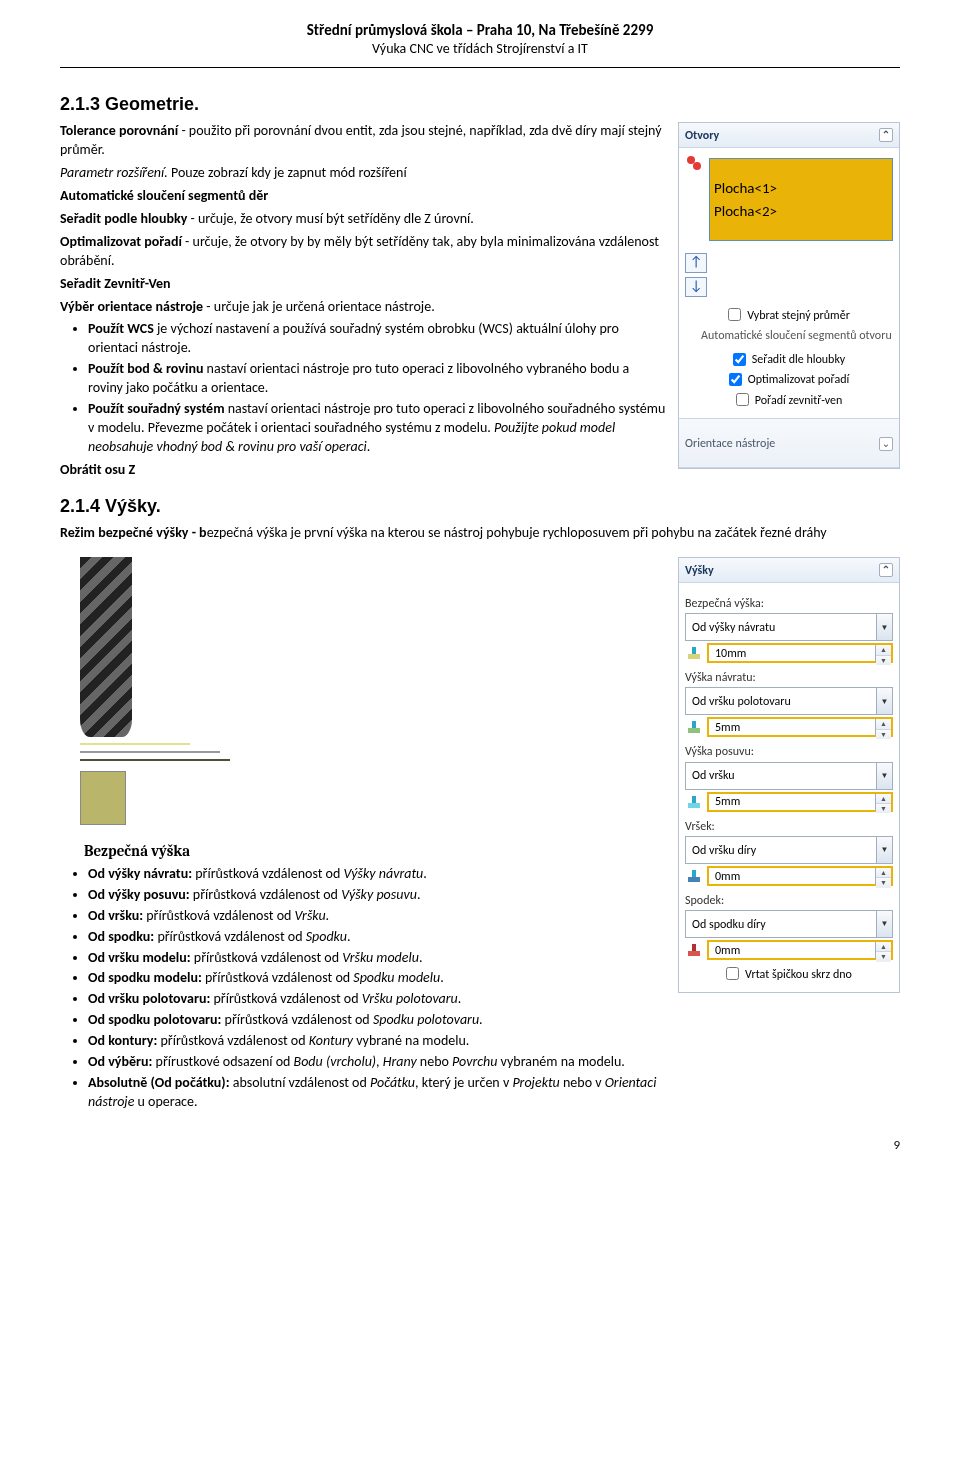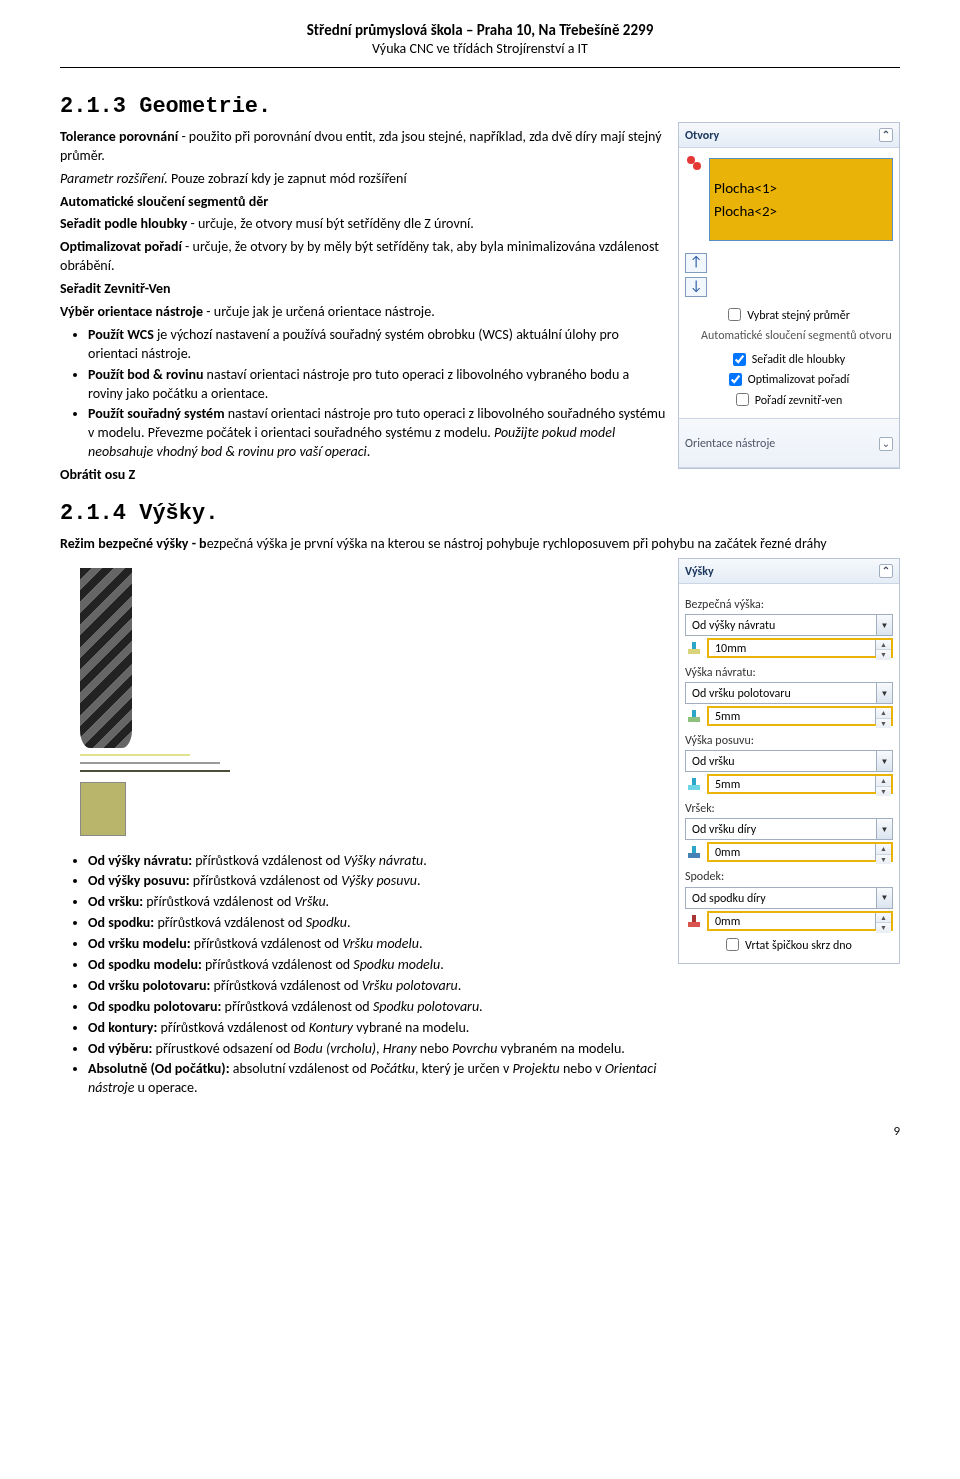--- a/index.html
+++ b/index.html
@@ -11,21 +11,21 @@
     width: 960px;
     padding: 20px 60px 40px 60px;
     line-height: 1.35;
   }
   .header { text-align: center; margin-bottom: 8px; }
   .header-title { font-weight: bold; font-size: 15px; }
   .header-sub { font-size: 14px; }
   .hr { border: none; border-top: 1px solid #000; margin: 4px 0 14px 0; }
   .row { display: flex; align-items: flex-start; }
   .col-text { flex: 1 1 auto; padding-right: 12px; }
-  h3.section-num { font-family: Liberation Mono, monospace; font-size: 22px; font-weight: bold; margin: 10px 0 6px; }
+  h3.section-num { font-family: Liberation Sans, sans-serif; font-size: 18px; font-weight: bold; margin: 10px 0 6px; }
   p { margin: 4px 0; }
   .b { font-weight: bold; }
   .i { font-style: italic; }
   ul.doc-list { list-style: disc; padding-left: 28px; margin: 4px 0; }
   ul.doc-list li { margin: 2px 0; }
   .page-num { text-align: right; margin-top: 20px; font-size: 13px; }
 
   
   .panel { width: 222px; flex: 0 0 222px; border: 1px solid #b9c5d6; background: #fff; font-size: 12px; }
   .panel-header { display:flex; align-items:center; justify-content:space-between; padding:4px 6px; background: linear-gradient(#f6f9fc,#e4ecf6); border-bottom:1px solid #cbd5e3; font-weight:bold; color:#1a365d; }
@@ -34,21 +34,21 @@
   .face-box { background:#eab308; border:1px solid #5a8fc4; margin: 4px 0 8px 0; min-height: 56px; padding: 18px 4px; font-size:15px; color:#000; }
   .face-line { display:flex; align-items:center; gap:4px; padding:1px 0; }
   .arrow-col { display:flex; flex-direction:column; gap:4px; margin: 4px 0 10px 0; }
   .arrow-btn { width:22px; height:20px; border:1px solid #7f9cbf; background:#f2f7fd; display:flex; align-items:center; justify-content:center; color:#2357a5; font-size:14px; }
   .chk { display:flex; align-items:center; gap:6px; margin: 4px 0; justify-content: center; }
   .chk input { width:13px; height:13px; }
   .section-sub { background: linear-gradient(#f6f9fc,#ecf1f8); border-top:1px solid #cbd5e3; border-bottom:1px solid #cbd5e3; padding:16px 6px; color:#4a5568; display:flex; justify-content:space-between; align-items:flex-end; }
 
   
   .field-label { color:#333; margin: 6px 0 2px; }
-  .dd { display:flex; align-items:center; border:1px solid #a0aec0; height:22px; background:#fff; margin:2px 0; }
+  .dd { display:flex; align-items:center; border:1px solid #a0aec0; height:28px; background:#fff; margin:2px 0; }
   .dd-val { flex:1; padding:0 6px; white-space:nowrap; overflow:hidden; }
   .dd-btn { width:16px; height:100%; background:linear-gradient(#f8fafc,#dbe4ef); border-left:1px solid #a0aec0; display:flex; align-items:center; justify-content:center; font-size:8px; color:#333; }
   .num-row { display:flex; align-items:center; gap:4px; margin:2px 0 6px 0; }
   .num-icon { width:18px; height:18px; display:flex; align-items:center; justify-content:center; }
   .num-icon svg { width:16px; height:16px; }
   .num-box { display:flex; border:2px solid #eab308; height:20px; flex:1; background:#fff; }
   .num-val { flex:1; padding:0 6px; display:flex; align-items:center; }
   .num-spin { width:16px; display:flex; flex-direction:column; border-left:1px solid #a0aec0; }
   .num-spin div { flex:1; display:flex; align-items:center; justify-content:center; font-size:7px; color:#555; background:linear-gradient(#f8fafc,#e9eef5); }
   .num-spin div:first-child { border-bottom:1px solid #cbd5e3; }
@@ -148,36 +148,37 @@
     <div class="drill-fig">
       <div class="drill-body"></div>
       <div class="drill-lines">
         <div class="l1"></div>
         <div class="l2"></div>
         <div class="l3"></div>
       </div>
       <div class="block"></div>
     </div>
 
+    <p style="margin-left:24px; font-family:Cambria,Georgia,serif; font-weight:bold; font-size:15px;">Bezpečná výška</p>
     <ul class="doc-list">
       <li><span class="b">Od výšky návratu:</span><span> přírůstková vzdálenost od </span><span class="i">Výšky návratu</span><span>.</span></li>
       <li><span class="b">Od výšky posuvu:</span><span> přírůstková vzdálenost od </span><span class="i">Výšky posuvu</span><span>.</span></li>
       <li><span class="b">Od vršku:</span><span> přírůstková vzdálenost od </span><span class="i">Vršku</span><span>.</span></li>
       <li><span class="b">Od spodku:</span><span> přírůstková vzdálenost od </span><span class="i">Spodku</span><span>.</span></li>
       <li><span class="b">Od vršku modelu:</span><span> přírůstková vzdálenost od </span><span class="i">Vršku modelu</span><span>.</span></li>
       <li><span class="b">Od spodku modelu:</span><span> přírůstková vzdálenost od </span><span class="i">Spodku modelu</span><span>.</span></li>
       <li><span class="b">Od vršku polotovaru:</span><span> přírůstková vzdálenost od </span><span class="i">Vršku polotovaru</span><span>.</span></li>
       <li><span class="b">Od spodku polotovaru:</span><span> přírůstková vzdálenost od </span><span class="i">Spodku polotovaru</span><span>.</span></li>
       <li><span class="b">Od kontury:</span><span> přírůstková vzdálenost od </span><span class="i">Kontury</span><span> vybrané na modelu.</span></li>
       <li><span class="b">Od výběru:</span><span> přírustkové odsazení od </span><span class="i">Bodu (vrcholu)</span><span>, </span><span class="i">Hrany</span><span> nebo </span><span class="i">Povrchu</span><span> vybraném na modelu.</span></li>
       <li><span class="b">Absolutně (Od počátku):</span><span> absolutní vzdálenost od </span><span class="i">Počátku</span><span>, který je určen v </span><span class="i">Projektu</span><span> nebo v </span><span class="i">Orientaci nástroje</span><span> u operace.</span></li>
     </ul>
   </div>
 
-  <div class="panel" style="">
+  <div class="panel" style="margin-top:10px;">
     <div class="panel-header">
       <span>Výšky</span>
       <span class="collapse-btn">⌃</span>
     </div>
     <div class="panel-body">
       <div class="field-label">Bezpečná výška:</div>
       <div class="dd">
           <div class="dd-val">Od výšky návratu</div>
           <div class="dd-btn">▼</div>
         </div>

